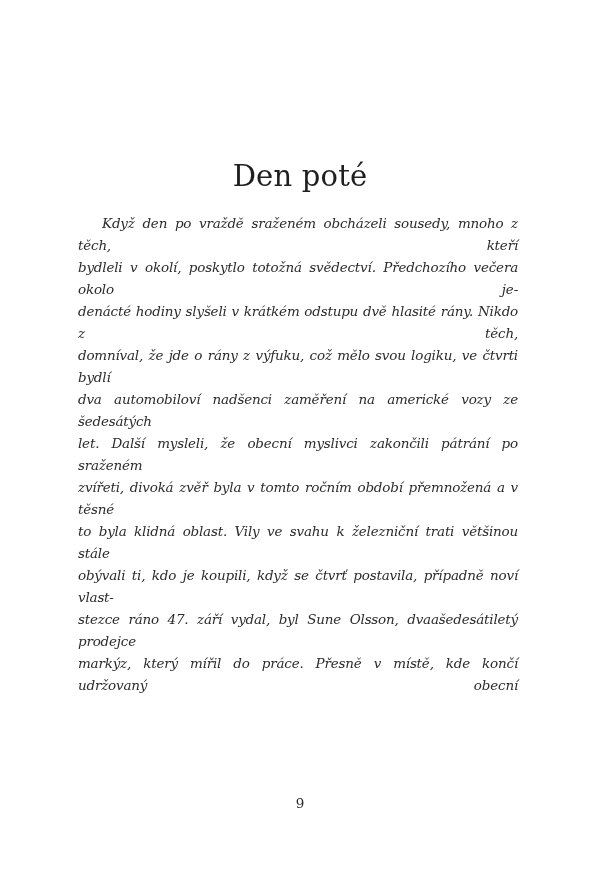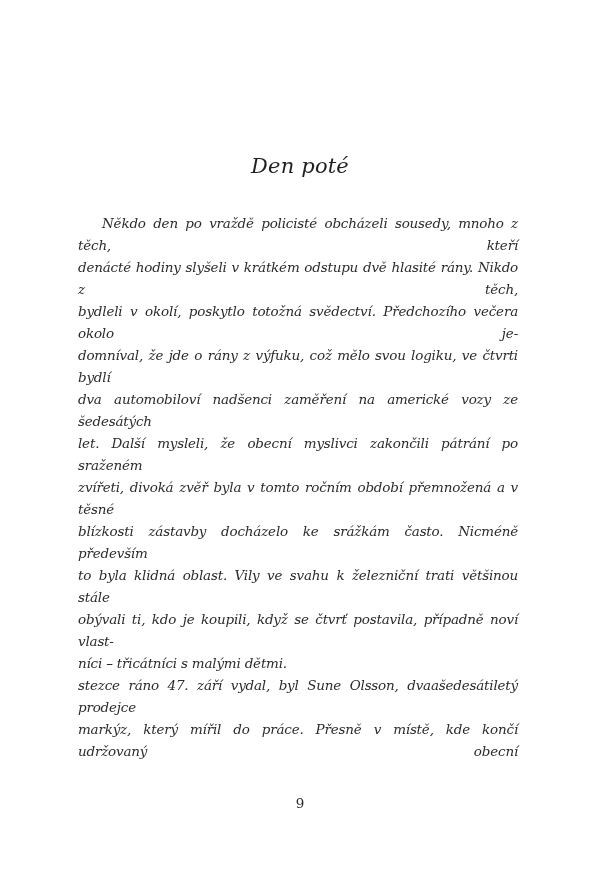--- a/index.html
+++ b/index.html
@@ -14,25 +14,24 @@
     background: #ffffff;
     overflow: hidden;
     font-family: "DejaVu Serif", serif;
   }
   .chapter-title {
     position: absolute;
     top: 140px;
     left: 0;
     right: 0;
     text-align: center;
-    font-size: 21px;
+    font-size: 29px;
     font-weight: 400;
     color: #1f1f1f;
     letter-spacing: 0.2px;
-    font-style: italic;
   }
   .page-body {
     position: absolute;
     top: 212px;
     left: 78px;
     width: 440px;
     font-size: 13.5px;
     font-style: italic;
     line-height: 22px;
     color: #2b2b2b;
@@ -70,31 +69,29 @@
 </head>
 <body>
 
 <div class="book-page">
 
   <h1 class="chapter-title">Den poté</h1>
 
   <div class="page-body">
 
     <div class="paragraph">
-      <div class="text-line just indent">Někdo den po vraždě policisté obcházeli sousedy, mnoho z těch, kteří</div>
+      <div class="text-line just indent">Když den po vraždě sraženém obcházeli sousedy, mnoho z těch, kteří</div>
+      <div class="text-line just">bydleli v okolí, poskytlo totožná svědectví. Předchozího večera okolo je-</div>
       <div class="text-line just">denácté hodiny slyšeli v krátkém odstupu dvě hlasité rány. Nikdo z těch,</div>
-      <div class="text-line just">bydleli v okolí, poskytlo totožná svědectví. Předchozího večera okolo je-</div>
       <div class="text-line just">domníval, že jde o rány z výfuku, což mělo svou logiku, ve čtvrti bydlí</div>
       <div class="text-line just">dva automobiloví nadšenci zaměření na americké vozy ze šedesátých</div>
       <div class="text-line just">let. Další mysleli, že obecní myslivci zakončili pátrání po sraženém</div>
       <div class="text-line just">zvířeti, divoká zvěř byla v tomto ročním období přemnožená a v těsné</div>
-      <div class="text-line just">blízkosti zástavby docházelo ke srážkám často. Nicméně především</div>
       <div class="text-line just">to byla klidná oblast. Vily ve svahu k železniční trati většinou stále</div>
       <div class="text-line just">obývali ti, kdo je koupili, když se čtvrť postavila, případně noví vlast-</div>
-      <div class="text-line end">níci – třicátníci s malými dětmi.</div>
     </div>
 
     <div class="paragraph">
       <div class="text-line just">stezce ráno 47. září vydal, byl Sune Olsson, dvaašedesátiletý prodejce</div>
       <div class="text-line just">markýz, který mířil do práce. Přesně v místě, kde končí udržovaný obecní</div>
 
     </div>
 
   </div>
 

